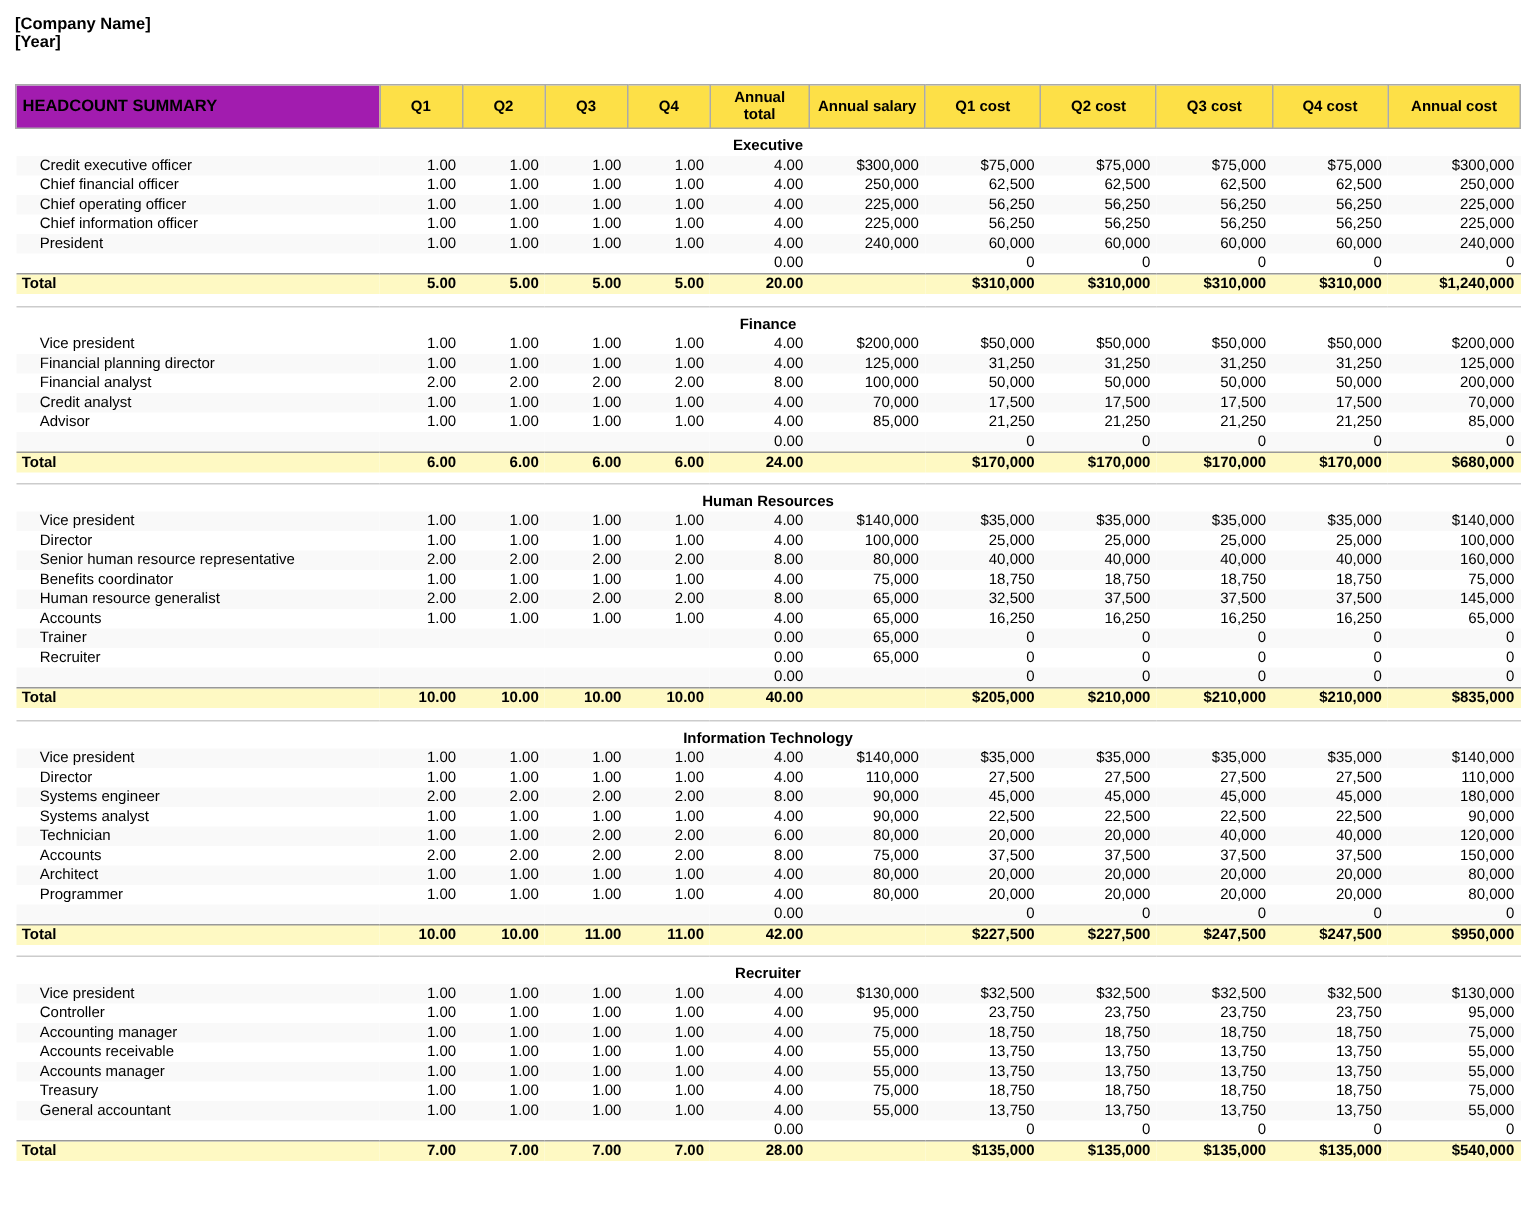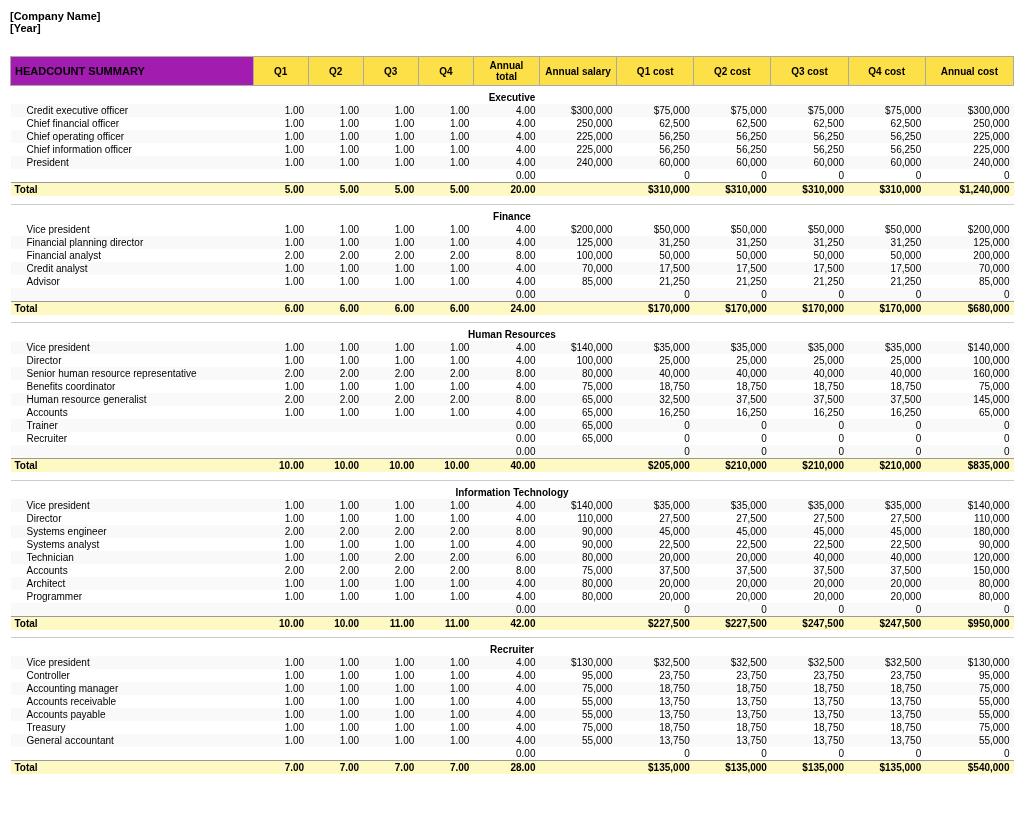--- a/index.html
+++ b/index.html
@@ -647,21 +647,21 @@
       <td>1.00</td>
       <td>4.00</td>
       <td>55,000</td>
       <td>13,750</td>
       <td>13,750</td>
       <td>13,750</td>
       <td>13,750</td>
       <td>55,000</td>
     </tr>
       <tr class="data-row">
-      <td class="label-cell">Accounts payable</td>
+      <td class="label-cell">Accounts manager</td>
       <td>1.00</td>
       <td>1.00</td>
       <td>1.00</td>
       <td>1.00</td>
       <td>4.00</td>
       <td>55,000</td>
       <td>13,750</td>
       <td>13,750</td>
       <td>13,750</td>
       <td>13,750</td>

